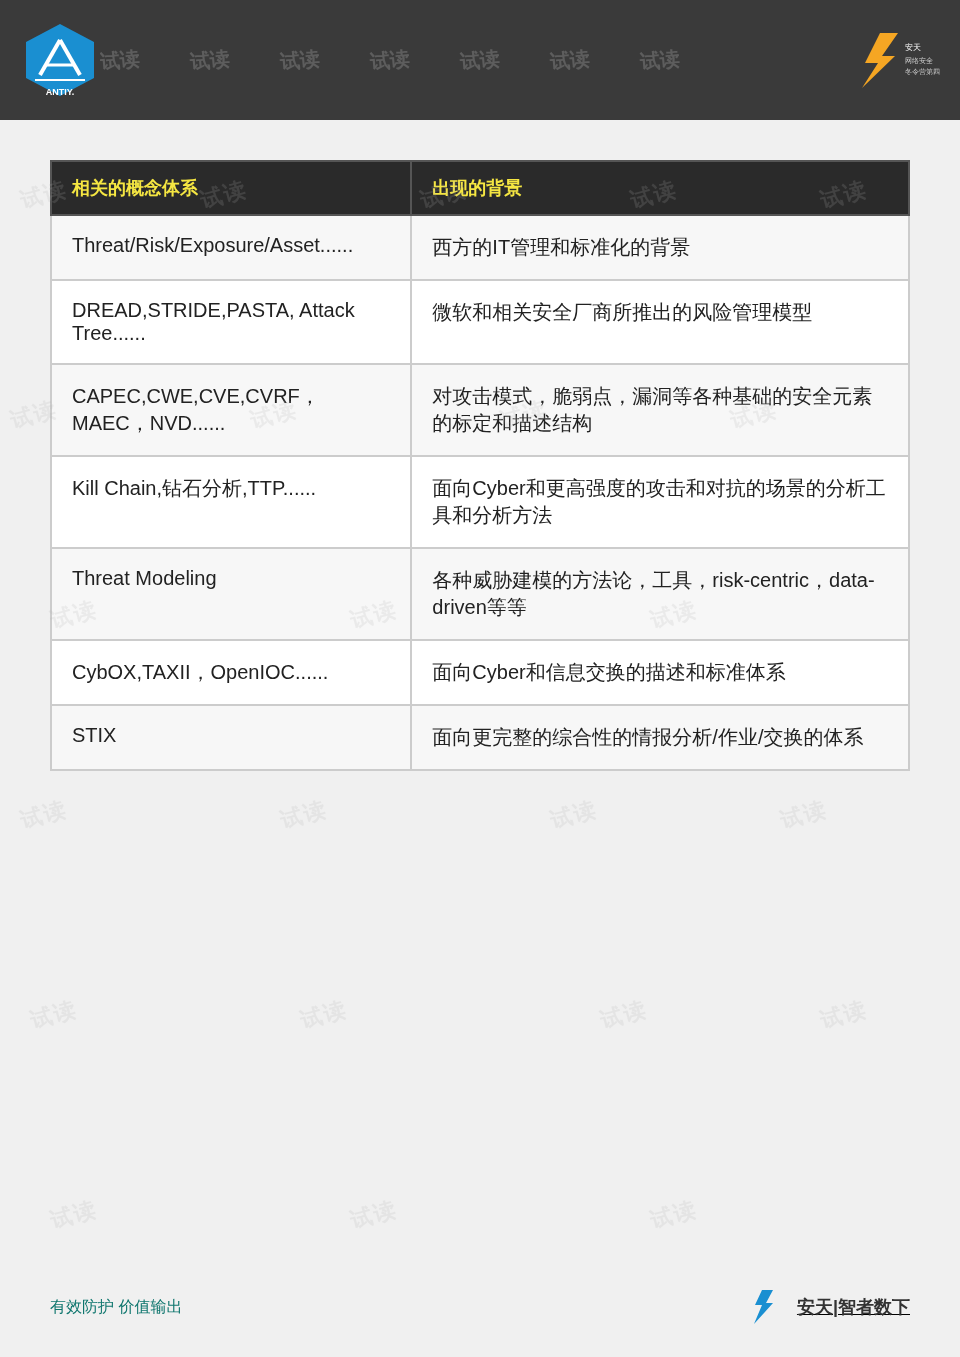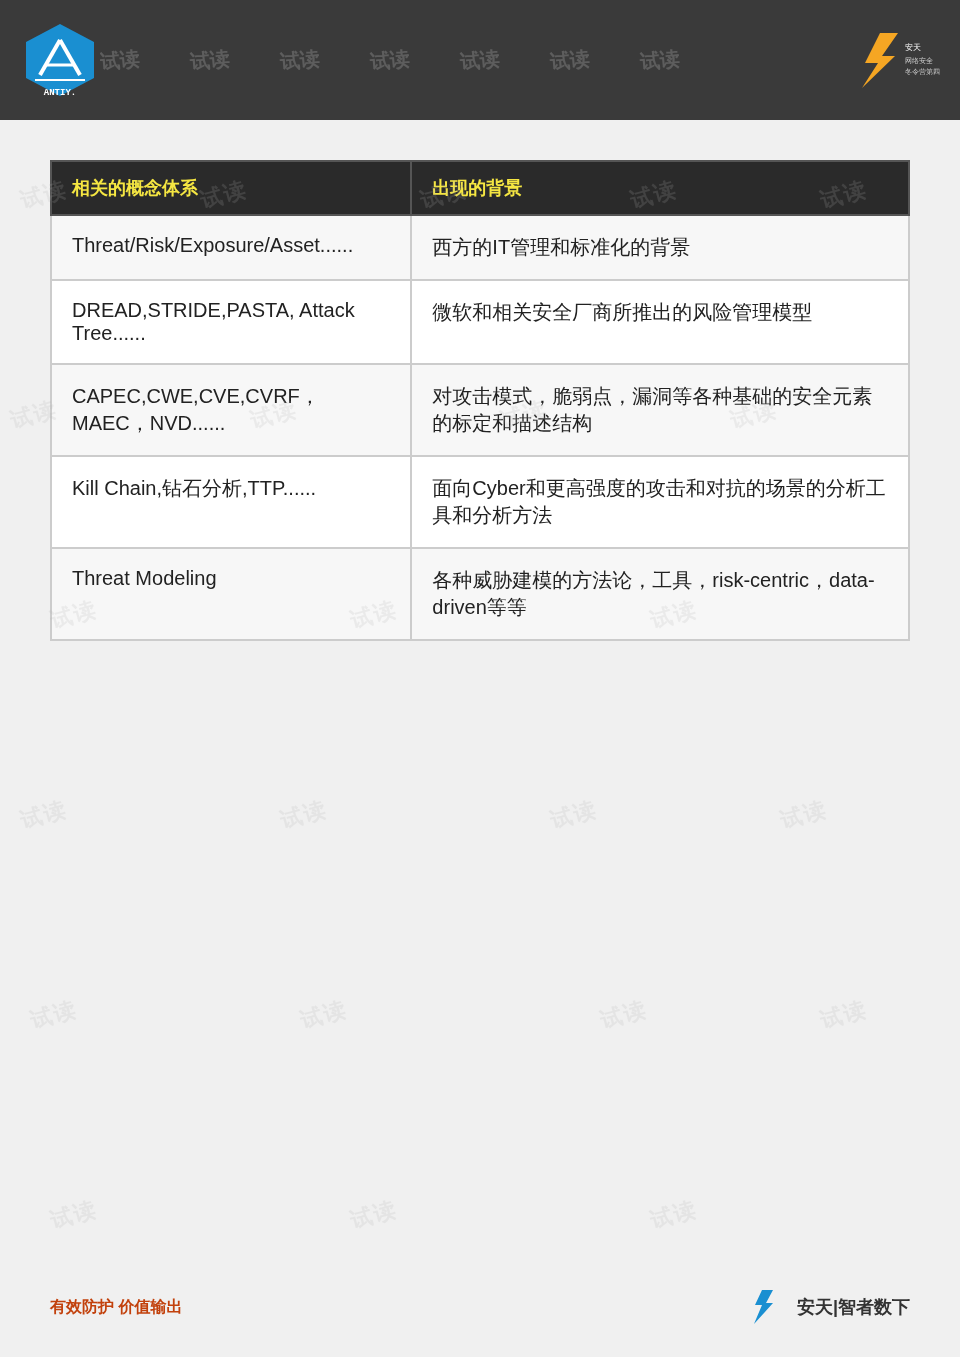--- a/index.html
+++ b/index.html
@@ -26,21 +26,20 @@
 
     .logo-area {
       display: flex;
       align-items: center;
     }
 
     .logo-hexagon {
       width: 80px;
       height: 80px;
       position: relative;
-      font-family: Liberation Mono, monospace;
     }
 
     .logo-hexagon svg {
       width: 80px;
       height: 80px;
     }
 
     
     .watermark-container {
       position: absolute;
@@ -115,22 +114,22 @@
       bottom: 30px;
       left: 50px;
       right: 50px;
       display: flex;
       justify-content: space-between;
       align-items: center;
     }
 
     .footer-left {
       font-size: 16px;
-      color: #c2410c;
-      font-weight: bold;
+      color: #0f766e;
+      font-weight: normal;
     }
 
     
     .header-watermarks {
       position: absolute;
       top: 0; left: 100px; right: 160px; bottom: 0;
       display: flex;
       align-items: center;
       gap: 50px;
       overflow: hidden;
@@ -155,20 +154,21 @@
     .antiy-logo-right svg {
       width: 120px;
       height: 65px;
     }
 
     
     .bottom-logo {
       display: flex;
       align-items: center;
       gap: 7px;
+      text-decoration: underline;
     }
 
     .bottom-logo-text {
       font-size: 18px;
       font-weight: bold;
       color: #333;
     }
   </style>
 </head>
 <body>
@@ -260,20 +260,28 @@
           <td class="col-right">对攻击模式，脆弱点，漏洞等各种基础的安全元素的标定和描述结构</td>
         </tr>
         <tr>
           <td class="col-left">Kill Chain,钻石分析,TTP......</td>
           <td class="col-right">面向Cyber和更高强度的攻击和对抗的场景的分析工具和分析方法</td>
         </tr>
         <tr>
           <td class="col-left">Threat Modeling</td>
           <td class="col-right">各种威胁建模的方法论，工具，risk-centric，data-driven等等</td>
         </tr>
+        <tr>
+          <td class="col-left">CybOX,TAXII，OpenIOC......</td>
+          <td class="col-right">面向Cyber和信息交换的描述和标准体系</td>
+        </tr>
+        <tr>
+          <td class="col-left">STIX</td>
+          <td class="col-right">面向更完整的综合性的情报分析/作业/交换的体系</td>
+        </tr>
       </tbody>
   </table>
 </div>
 
 <div class="footer">
   <div class="footer-left">有效防护 价值输出</div>
   <div class="bottom-logo">
     <svg width="55" height="40" viewBox="0 0 55 40" xmlns="http://www.w3.org/2000/svg">
       <polygon points="27,3 20,18 27,18 19,37 38,16 31,16 38,3" fill="#1a8fd1"></polygon>
     </svg>

